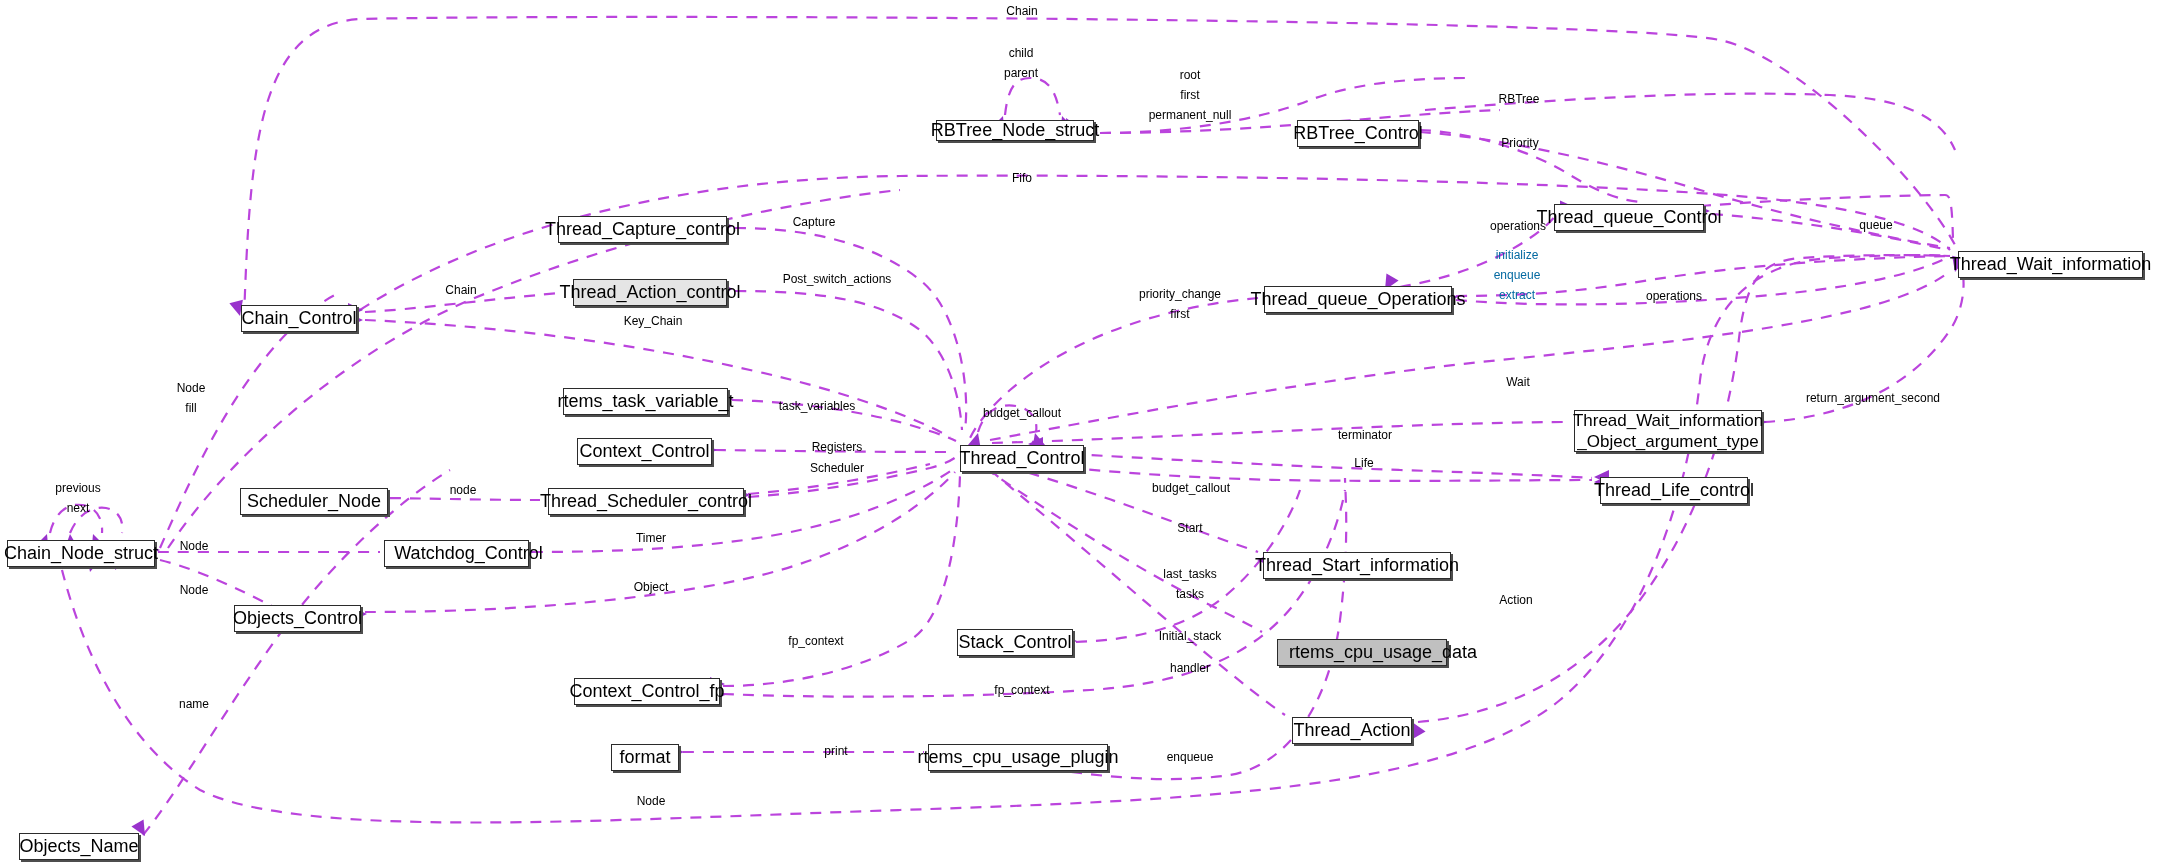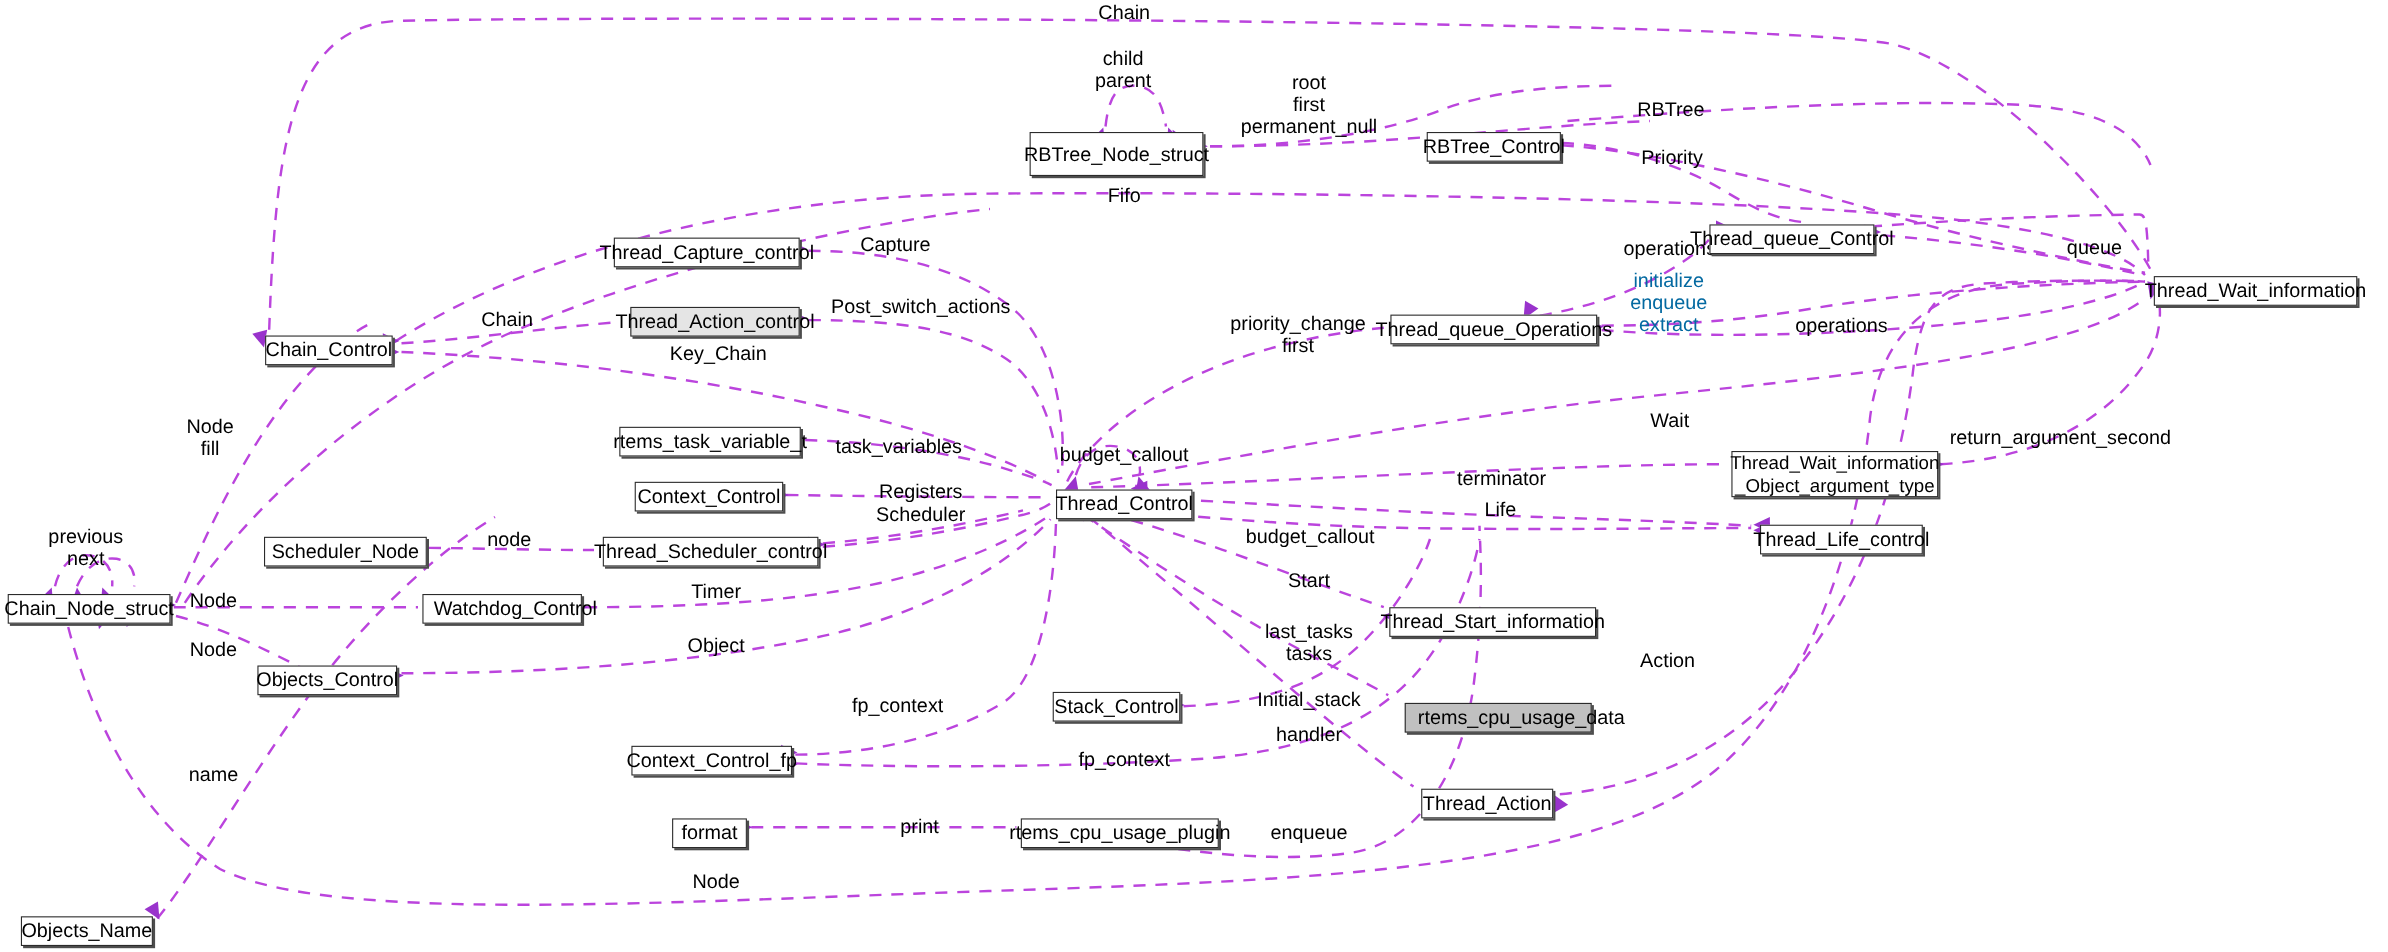--- a/index.html
+++ b/index.html
@@ -27,21 +27,21 @@
     stroke-width: 2.2;
     stroke-dasharray: 11 9;
   }
   .edge-arrow {
     fill: #9933cc;
     stroke: none;
   }
   .edge-label {
     position: absolute;
     font-family: "Liberation Sans", sans-serif;
-    font-size: 18px;
+    font-size: 12px;
     color: #111111;
     white-space: pre;
     line-height: 20px;
     transform: translate(-50%, -50%);
     text-align: center;
     pointer-events: none;
   }
   .node-box {
     position: absolute;
     box-sizing: border-box;
@@ -249,21 +249,21 @@
     <div class="edge-label" style="left: 1021px; top: 63px; color: rgb(0, 0, 0);">child
 parent</div>
     <div class="edge-label" style="left: 1190px; top: 95px; color: rgb(0, 0, 0);">root
 first
 permanent_null</div>
     <div class="edge-label" style="left: 1519px; top: 99px; color: rgb(0, 0, 0);">RBTree</div>
     <div class="edge-label" style="left: 1520px; top: 143px; color: rgb(0, 0, 0);">Priority</div>
     <div class="edge-label" style="left: 1022px; top: 178px; color: rgb(0, 0, 0);">Fifo</div>
     <div class="edge-label" style="left: 814px; top: 222px; color: rgb(0, 0, 0);">Capture</div>
     <div class="edge-label" style="left: 1518px; top: 226px; color: rgb(0, 0, 0);">operations</div>
-    <div class="edge-label" style="left: 1876px; top: 225px; color: rgb(0, 0, 0); margin-left: 28px;">queue</div>
+    <div class="edge-label" style="left: 1876px; top: 225px; color: rgb(0, 0, 0);">queue</div>
     <div class="edge-label" style="left: 461px; top: 290px; color: rgb(0, 0, 0);">Chain</div>
     <div class="edge-label" style="left: 837px; top: 279px; color: rgb(0, 0, 0);">Post_switch_actions</div>
     <div class="edge-label" style="left: 1517px; top: 275px; color: #0369a1;">initialize
 enqueue
 extract</div>
     <div class="edge-label" style="left: 1180px; top: 304px; color: rgb(0, 0, 0);">priority_change
 first</div>
     <div class="edge-label" style="left: 1674px; top: 296px; color: rgb(0, 0, 0);">operations</div>
     <div class="edge-label" style="left: 653px; top: 321px; color: rgb(0, 0, 0); text-align: right;">Key_Chain</div>
     <div class="edge-label" style="left: 1518px; top: 382px; color: rgb(0, 0, 0);">Wait</div>
@@ -289,21 +289,21 @@
     <div class="edge-label" style="left: 194px; top: 590px; color: rgb(0, 0, 0);">Node</div>
     <div class="edge-label" style="left: 1516px; top: 600px; color: rgb(0, 0, 0);">Action</div>
     <div class="edge-label" style="left: 816px; top: 641px; color: rgb(0, 0, 0);">fp_context</div>
     <div class="edge-label" style="left: 1190px; top: 636px; color: rgb(0, 0, 0);">Initial_stack</div>
     <div class="edge-label" style="left: 1190px; top: 668px; color: rgb(0, 0, 0);">handler</div>
     <div class="edge-label" style="left: 1022px; top: 690px; color: rgb(0, 0, 0);">fp_context</div>
     <div class="edge-label" style="left: 836px; top: 751px; color: rgb(0, 0, 0);">print</div>
     <div class="edge-label" style="left: 1190px; top: 757px; color: rgb(0, 0, 0);">enqueue</div>
     <div class="edge-label" style="left: 194px; top: 704px; color: rgb(0, 0, 0);">name</div>
     <div class="edge-label" style="left: 651px; top: 801px; color: rgb(0, 0, 0);">Node</div>
-    <div class="node-box" style="left: 936px; top: 120px; width: 158px; height: 40px; border-color: rgb(43, 43, 43); background: rgb(255, 255, 255);">RBTree_Node_struct</div>
+    <div class="node-box" style="left: 936px; top: 120px; width: 158px; height: 21px; border-color: rgb(43, 43, 43); background: rgb(255, 255, 255);">RBTree_Node_struct</div>
     <div class="node-box" style="left: 1297px; top: 120px; width: 122px; height: 27px; border-color: rgb(43, 43, 43); background: rgb(255, 255, 255);">RBTree_Control</div>
     <div class="node-box" style="left: 1554px; top: 204px; width: 150px; height: 27px; border-color: rgb(43, 43, 43); background: rgb(255, 255, 255);">Thread_queue_Control</div>
     <div class="node-box" style="left: 1958px; top: 251px; width: 185px; height: 27px; border-color: rgb(43, 43, 43); background: rgb(255, 255, 255);">Thread_Wait_information</div>
     <div class="node-box" style="left: 558px; top: 216px; width: 169px; height: 27px; border-color: rgb(43, 43, 43); background: rgb(255, 255, 255);">Thread_Capture_control</div>
     <div class="node-box" style="left: 573px; top: 279px; width: 154px; height: 27px; border-color: rgb(43, 43, 43); background: #e5e5e5;">Thread_Action_control</div>
     <div class="node-box" style="left: 241px; top: 305px; width: 116px; height: 27px; border-color: rgb(43, 43, 43); background: rgb(255, 255, 255);">Chain_Control</div>
     <div class="node-box" style="left: 1264px; top: 286px; width: 188px; height: 27px; border-color: rgb(43, 43, 43); background: rgb(255, 255, 255);">Thread_queue_Operations</div>
     <div class="node-box" style="left: 563px; top: 388px; width: 165px; height: 27px; border-color: rgb(43, 43, 43); background: rgb(255, 255, 255);">rtems_task_variable_t</div>
     <div class="node-box" style="left: 577px; top: 438px; width: 135px; height: 27px; border-color: rgb(43, 43, 43); background: rgb(255, 255, 255);">Context_Control</div>
     <div class="node-box" style="left: 960px; top: 445px; width: 124px; height: 27px; border-color: rgb(43, 43, 43); background: rgb(255, 255, 255);">Thread_Control</div>

